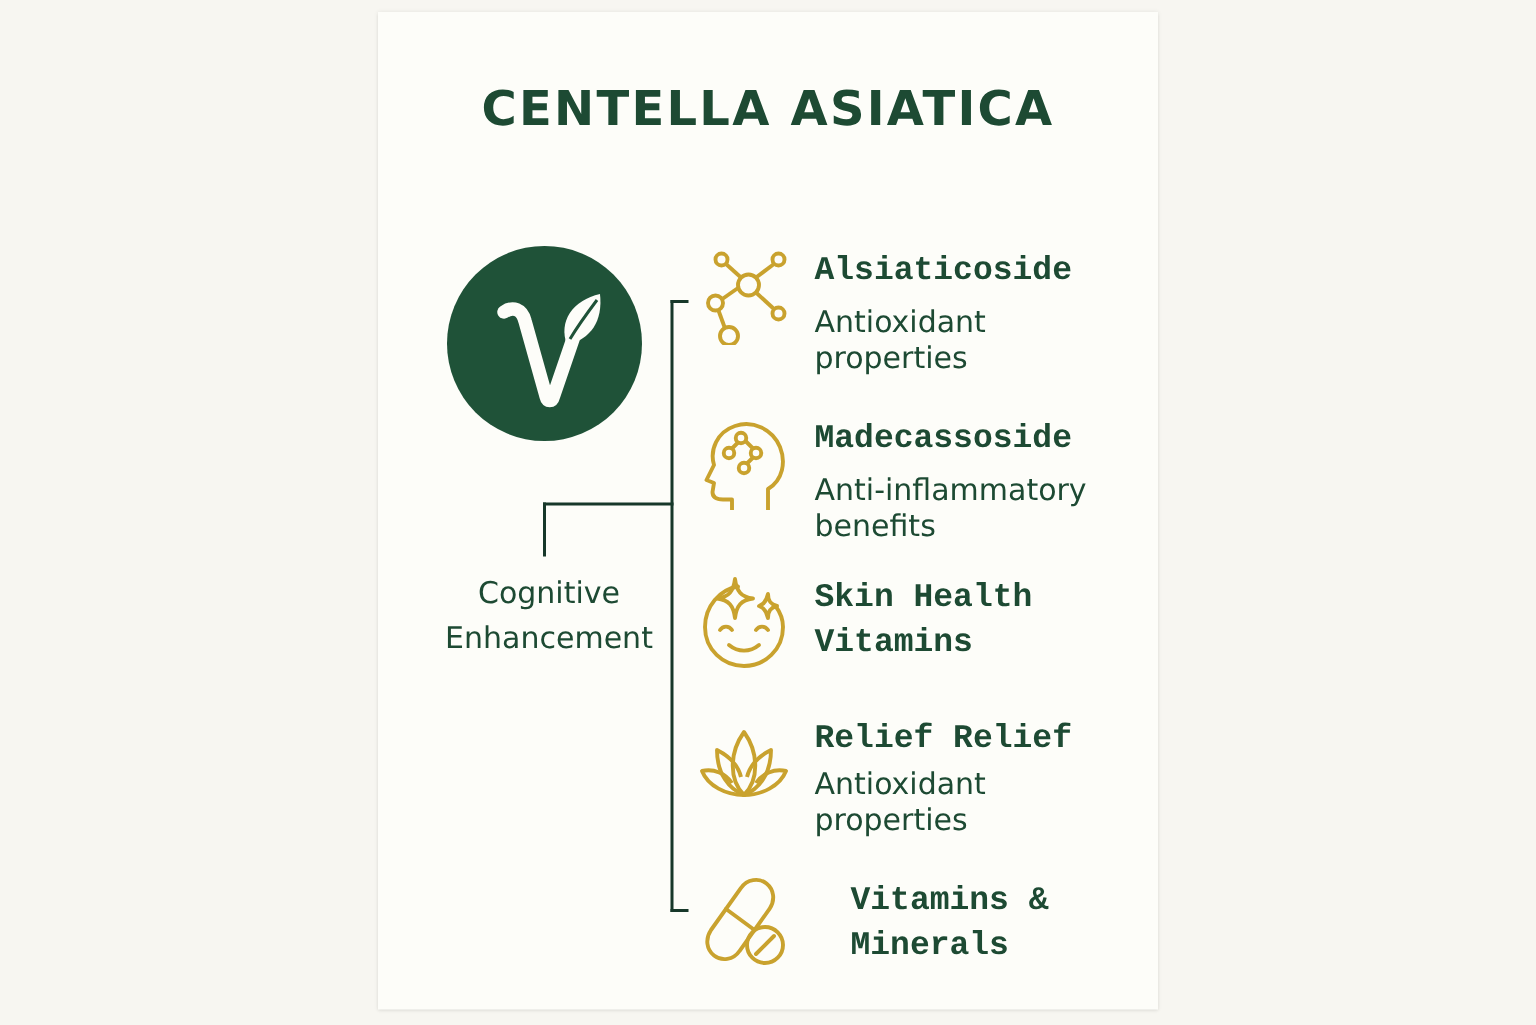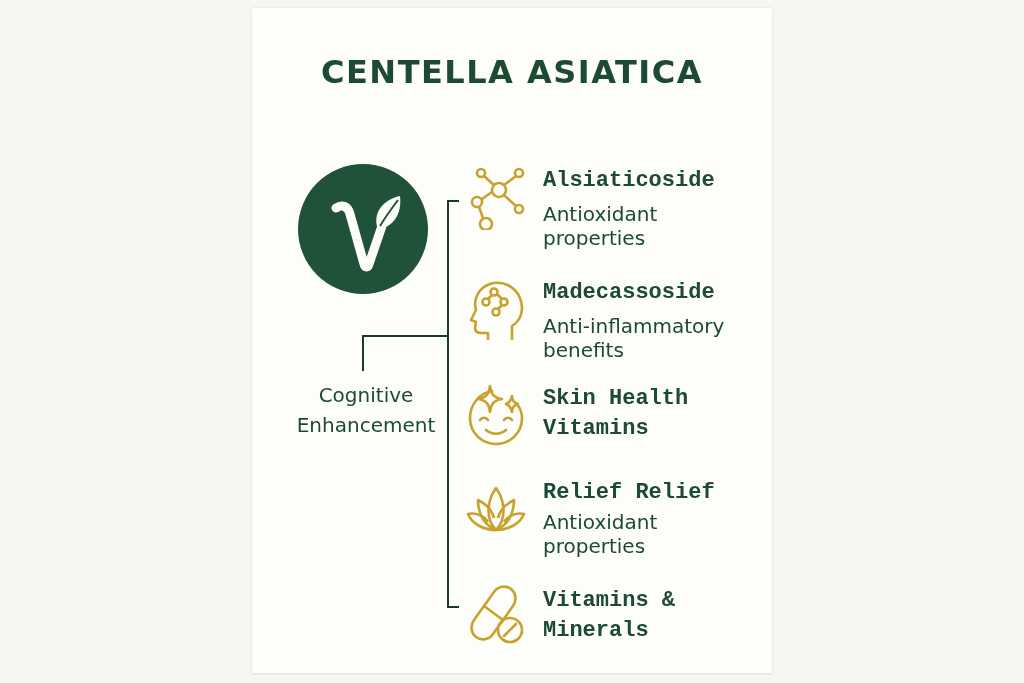--- a/index.html
+++ b/index.html
@@ -175,17 +175,17 @@
 
   <div class="item" style="top:572px;">
     <svg class="icon" viewBox="0 0 64 64" width="64" height="64">
       <g fill="none" stroke="#c9a22e" stroke-width="2.6" stroke-linecap="round">
         <path d="M10 40 L30 12 C34 6 42 5 47 9 C52 13 53 20 49 26 L29 54 C25 60 17 61 12 57 C7 53 6 46 10 40 Z"></path>
         <line x1="20" y1="26" x2="39" y2="40"></line>
         <circle cx="46" cy="50" r="12"></circle>
         <line x1="40" y1="56" x2="52" y2="44"></line>
       </g>
     </svg>
-    <div class="name" style="top:6px;">Vitamins &amp;
+    <div class="name" style="top:6px;margin-left:24px;">Vitamins &amp;
 Minerals</div>
   </div>
 
 </div>
 
 </body></html>

